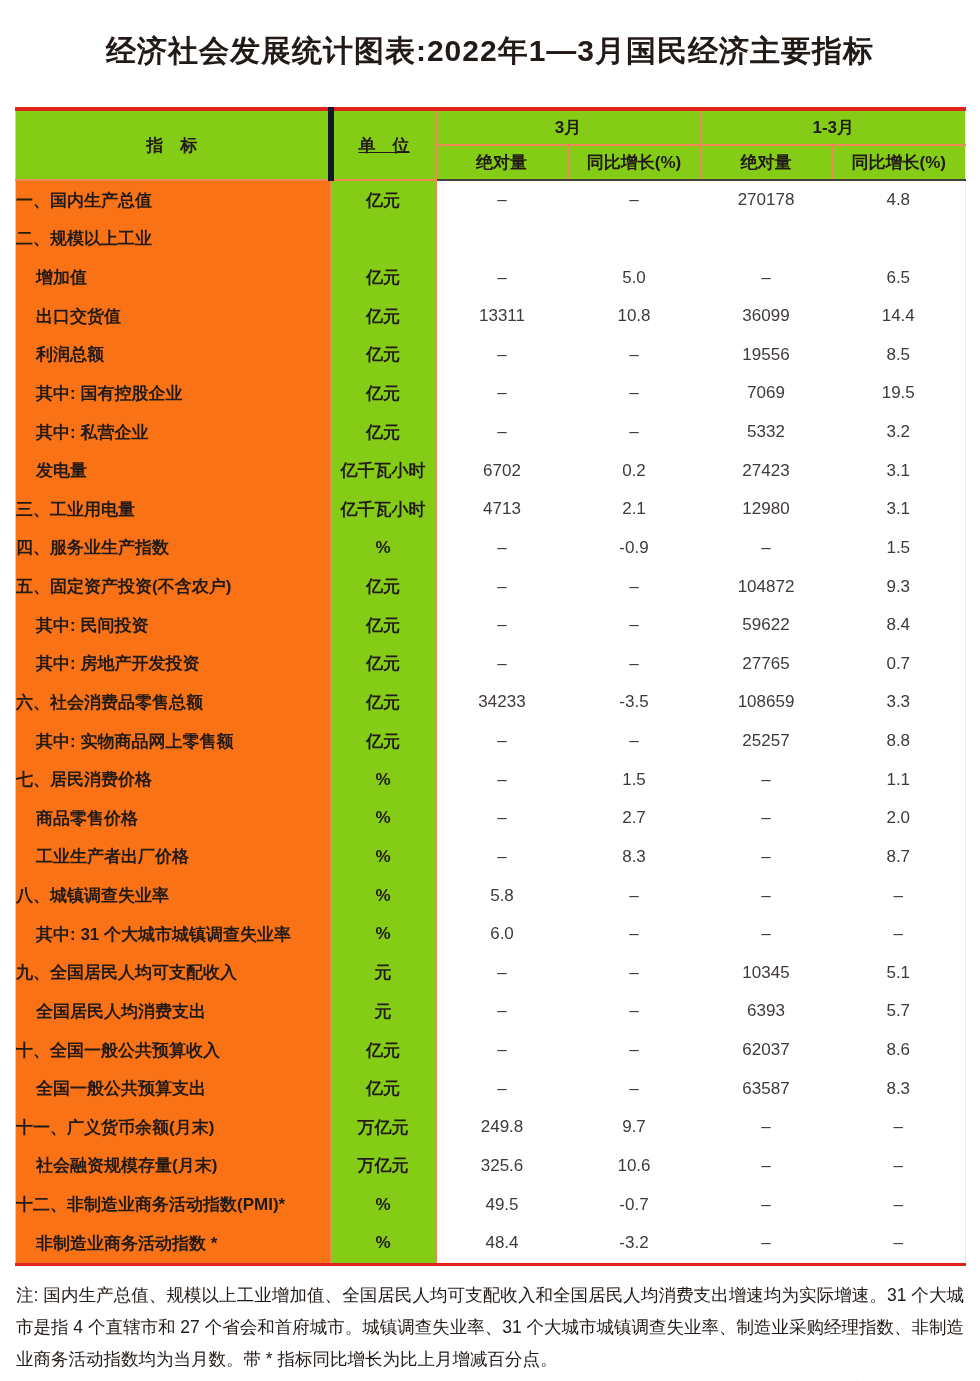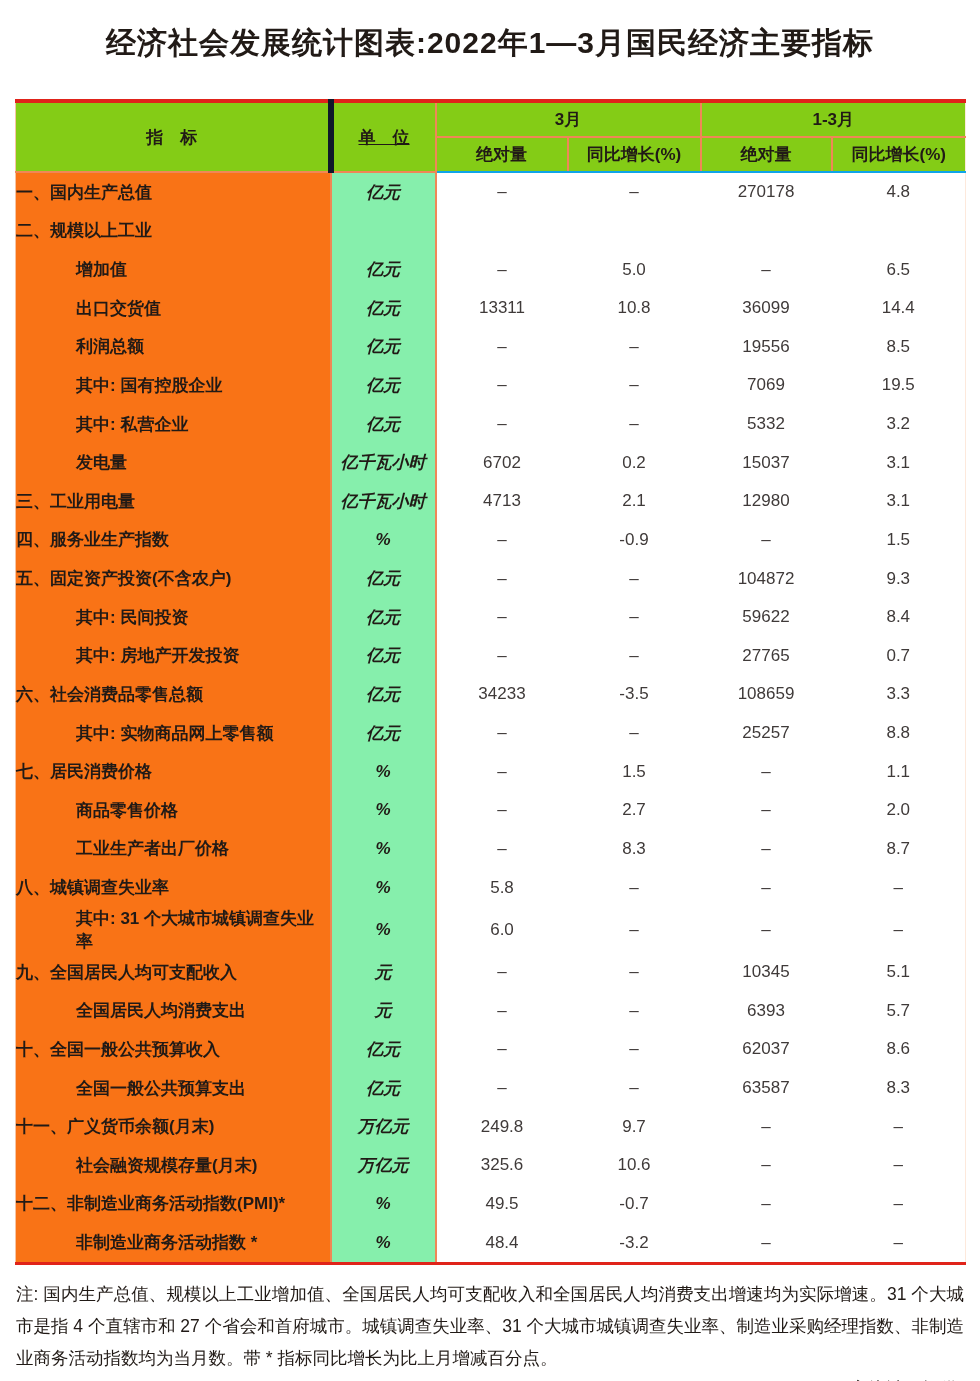--- a/index.html
+++ b/index.html
@@ -15,21 +15,21 @@
     width: 980px;
     height: 1381px;
     position: relative;
   }
   .title {
     text-align: center;
     font-size: 30px;
     font-weight: bold;
     color: #211a16;
     letter-spacing: 1px;
-    padding-top: 24px;
+    padding-top: 32px;
     margin: 0 0 0 0;
     line-height: 38px;
   }
   table.stats {
     border-collapse: collapse;
     table-layout: fixed;
     width: 950px;
     margin: 37px 15px 0 15px;
     border-top: 4px solid #e0231a;
     border-bottom: 3px solid #e0231a;
@@ -45,41 +45,40 @@
     background: #84cc16;
     font-weight: bold;
     color: #211a16;
     height: 33px;
     text-align: center;
   }
   th.h-indicator, th.h-unit { border-bottom: 2px solid #ef8757; }
   th.h-unit { border-left: 6px solid #0f172a; border-right: 2px solid #ef8757; text-decoration: underline; }
   th.h-group { border-bottom: 2px solid #ef8757; }
   th.h-group-march { border-right: 2px solid #ef8757; }
-  tr.subhead th { border-bottom: 2px solid #0ea5e9; }
+  tr.subhead th { border-bottom: 2px solid #404040; }
   th.s-m-abs { border-right: 2px solid #ef8757; }
   th.s-m-yoy { border-right: 2px solid #ef8757; }
   th.s-q-abs { border-right: 2px solid #ef8757; }
   tbody td { height: 38.64px; }
   td.label {
     background: #f97316;
     font-weight: bold;
     color: #211a16;
     text-align: left;
     padding-left: 15px;
   }
-  td.label.indent { padding-left: 60px; }
+  td.label.indent { padding-left: 20px; }
   td.unit {
-    background: #86efac;
+    background: #84cc16;
     font-weight: bold;
     color: #211a16;
     text-align: center;
     border-left: 2px solid #ef8757;
     border-right: 2px solid #ef8757;
-    font-style: italic;
   }
   td.val {
     background: #ffffff;
     text-align: center;
     color: #3f3a39;
     font-weight: normal;
   }
   .note {
     margin: 13px 16px 0 16px;
     font-size: 17.5px;
@@ -179,21 +178,21 @@
           <td class="val">–</td>
           <td class="val">–</td>
           <td class="val">5332</td>
           <td class="val">3.2</td>
         </tr>
         <tr>
           <td class="label indent">发电量</td>
           <td class="unit">亿千瓦小时</td>
           <td class="val">6702</td>
           <td class="val">0.2</td>
-          <td class="val">15037</td>
+          <td class="val">27423</td>
           <td class="val">3.1</td>
         </tr>
         <tr>
           <td class="label">三、工业用电量</td>
           <td class="unit">亿千瓦小时</td>
           <td class="val">4713</td>
           <td class="val">2.1</td>
           <td class="val">12980</td>
           <td class="val">3.1</td>
         </tr>

